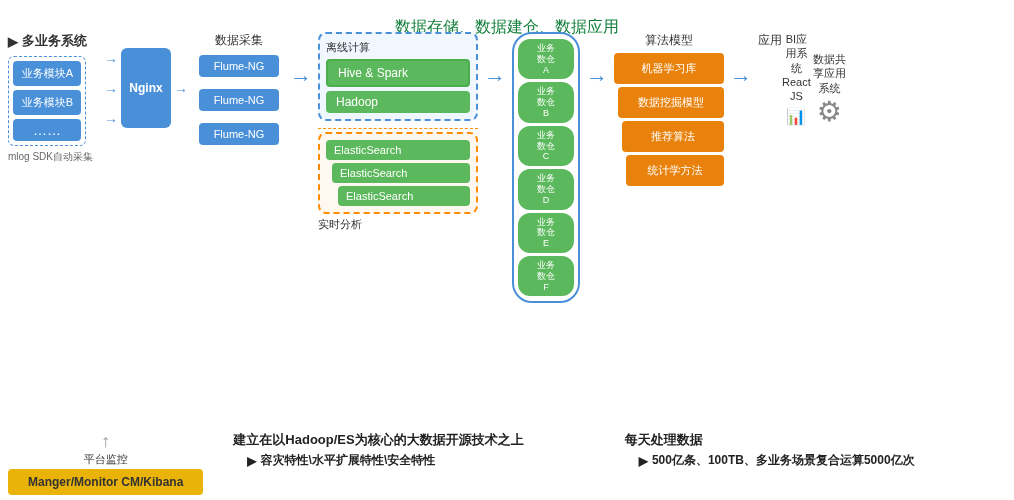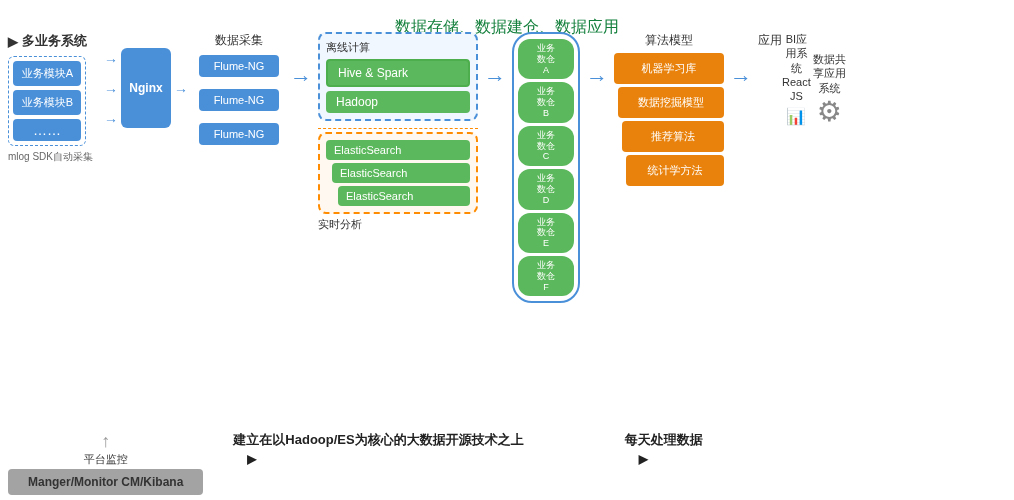--- a/index.html
+++ b/index.html
@@ -276,21 +276,21 @@
       flex-direction: column;
       align-items: center;
       flex-shrink: 0;
     }
     .platform-label {
       font-size: 11px;
       color: #333;
       margin-bottom: 2px;
     }
     .monitor-bar {
-      background: #a3a3a3;
+      background: #eab308;
       color: #333;
       font-size: 12px;
       font-weight: bold;
       padding: 6px 20px;
       border-radius: 4px;
       white-space: nowrap;
     }
     .bottom-text-left {
       font-size: 13px;
       font-weight: bold;
@@ -466,25 +466,27 @@
       <div class="platform-label">平台监控</div>
       <div class="monitor-bar">Manger/Monitor  CM/Kibana</div>
     </div>
 
     <div style="width:10px;"></div>
 
     <div class="bottom-text-left">
       <div>建立在以Hadoop/ES为核心的大数据开源技术之上</div>
       <div class="sub">
         <span>▶</span>
+        <span>容灾特性\水平扩展特性\安全特性</span>
       </div>
     </div>
 
     <div class="bottom-text-right">
       <div>每天处理数据</div>
       <div class="sub">
         <span>▶</span>
+        <span>500亿条、100TB、多业务场景复合运算5000亿次</span>
       </div>
     </div>
 
   </div>
 
 </div>
 
 </body></html>

